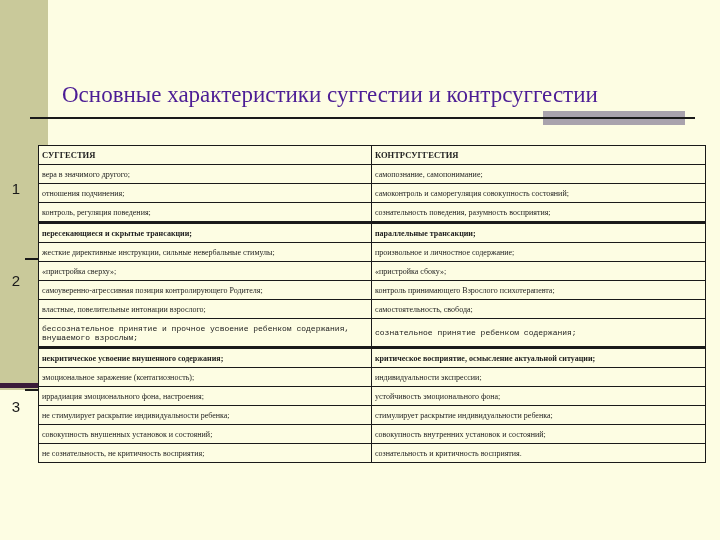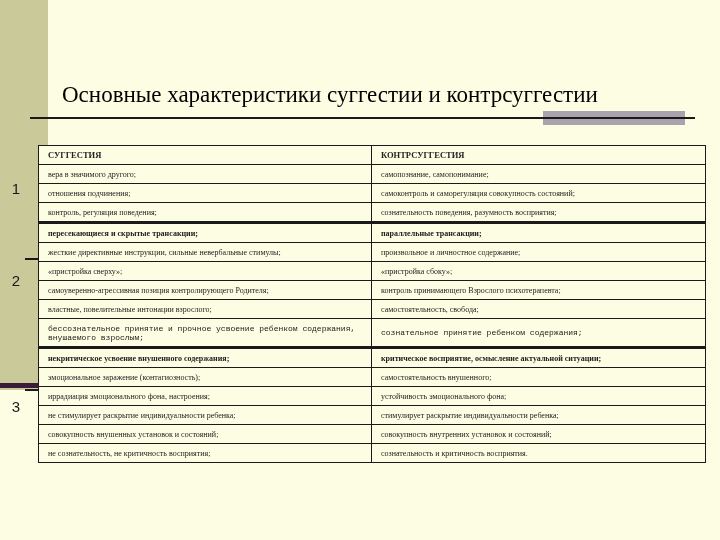--- a/index.html
+++ b/index.html
@@ -11,21 +11,21 @@
   .sidebar {
     position: absolute; left: 0; top: 0; width: 48px; height: 390px;
     background: #c9c99a;
   }
   .sidebar-bar {
     position: absolute; left: 0; top: 383px; width: 48px; height: 5px;
     background: #3a1b3a;
   }
   .title {
     position: absolute; left: 62px; top: 82px;
-    font-size: 23px; color: #000000; white-space: nowrap;
+    font-size: 23px; color: #4c1d95; white-space: nowrap;
   }
   .title-rule {
     position: absolute; left: 30px; top: 117px; width: 665px; height: 2px;
     background: #1a1a1a;
   }
   .title-rule-accent {
     position: absolute; left: 543px; top: 111px; width: 142px; height: 14px;
     background: #a9a3ad;
   }
   .section-num {
@@ -36,21 +36,21 @@
     position: absolute; height: 2px; background: #1a1a1a;
   }
   table.main {
     position: absolute; left: 38px; top: 145px; width: 667px;
     border-collapse: collapse; table-layout: fixed;
     background: #fdfde3;
   }
   table.main td {
     border: 1px solid #1a1a1a;
     font-size: 8px; color: #222;
-    padding: 0 9px; vertical-align: middle;
+    padding: 0 3px; vertical-align: middle;
     height: 18px; line-height: 9px;
   }
   table.main td.hdr {
     font-weight: bold; font-size: 8.5px; height: 18px;
   }
   table.main tr.tall td { height: 27px; font-family: Liberation Mono, monospace; }
   table.main tr.thick-top td { border-top: 3px solid #1a1a1a; font-weight: bold; }
   col.c1 { width: 333px; }
   col.c2 { width: 334px; }
 </style>
@@ -116,21 +116,21 @@
   <tr class="tall">
     <td>бессознательное принятие и прочное усвоение ребенком содержания, внушаемого взрослым;</td>
     <td>сознательное принятие ребенком содержания;</td>
   </tr>
   <tr class="thick-top">
     <td>некритическое усвоение внушенного содержания;</td>
     <td>критическое восприятие, осмысление актуальной ситуации;</td>
   </tr>
   <tr>
     <td>эмоциональное заражение (контагиозность);</td>
-    <td>самостоятельность внушенного;</td>
+    <td>индивидуальности экспрессии;</td>
   </tr>
   <tr>
     <td>иррадиация эмоционального фона, настроения;</td>
     <td>устойчивость эмоционального фона;</td>
   </tr>
   <tr>
     <td>не стимулирует раскрытие индивидуальности ребенка;</td>
     <td>стимулирует раскрытие индивидуальности ребенка;</td>
   </tr>
   <tr>

